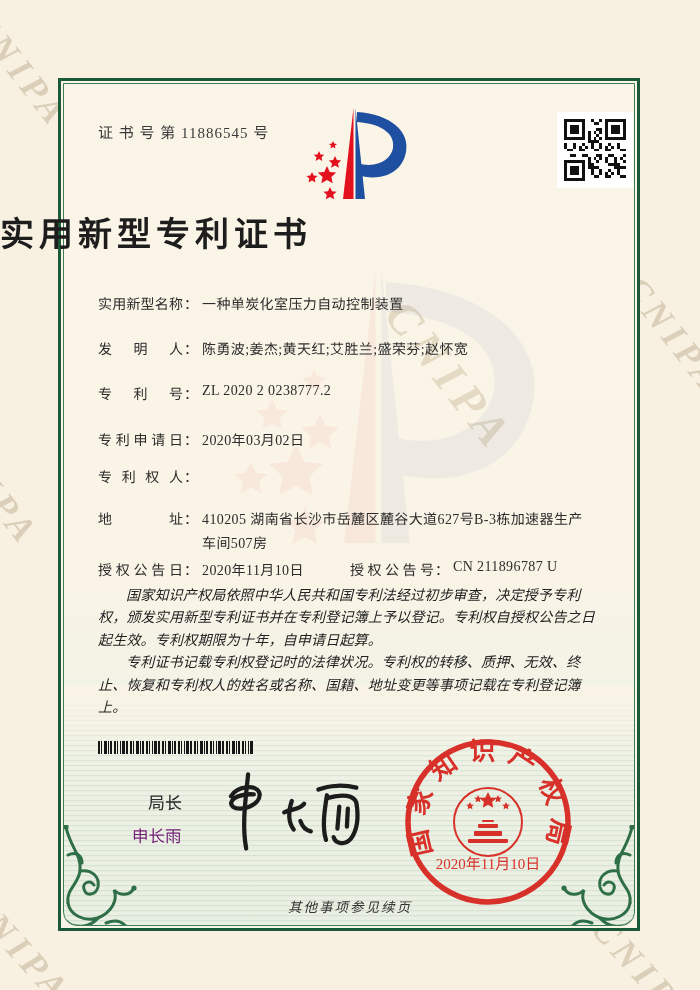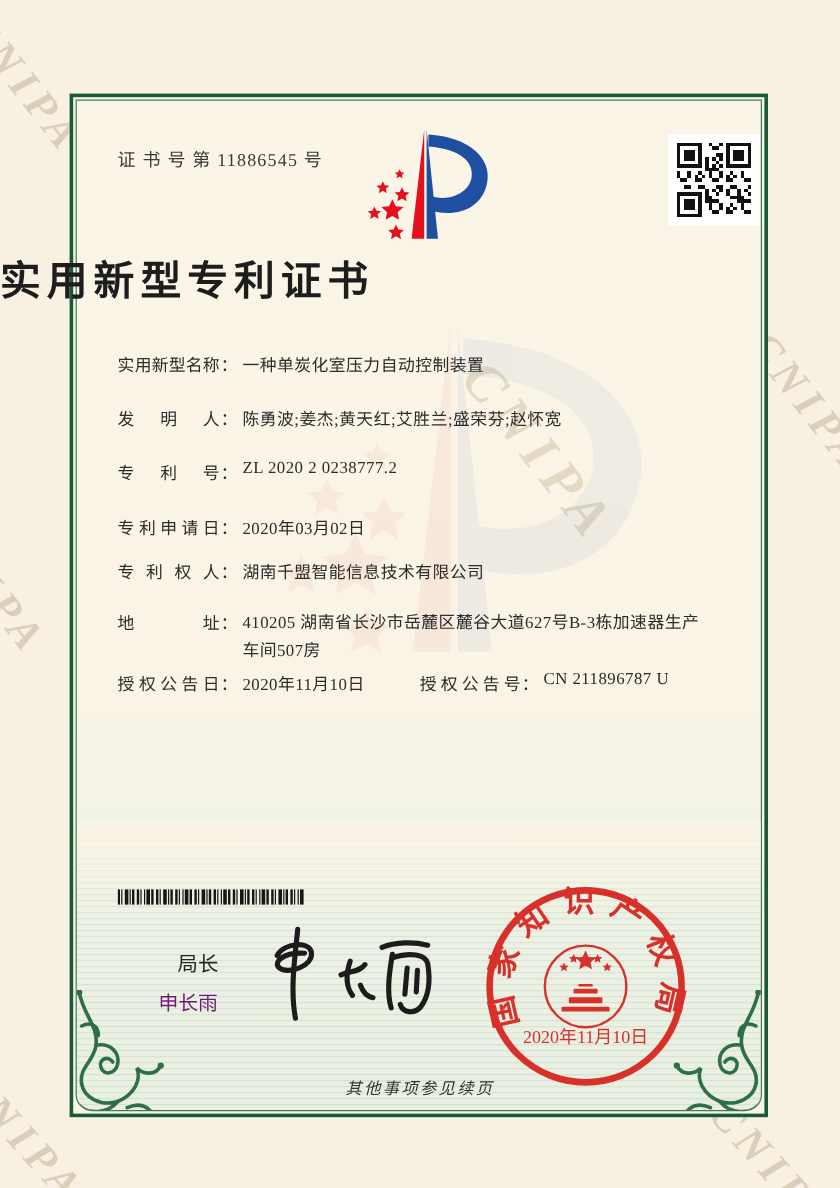--- a/index.html
+++ b/index.html
@@ -295,21 +295,20 @@
     <div class="fvalue">2020年03月02日</div>
   </div>
   <div class="frow" style="top:466px;">
     <div class="flabel">
         <span>专</span>
         <span>利</span>
         <span>权</span>
         <span>人</span>
       </div>
       <span class="fcolon">：</span>
-    <div class="fvalue">湖南千盟智能信息技术有限公司</div>
   </div>
   <div class="frow" style="top:508px;">
     <div class="flabel">
         <span>地</span>
         <span>址</span>
       </div>
       <span class="fcolon">：</span>
     <div class="fvalue wrap">410205 湖南省长沙市岳麓区麓谷大道627号B-3栋加速器生产车间507房</div>
   </div>
   <div class="frow" style="top:559px;">
@@ -328,20 +327,24 @@
           <span>权</span>
           <span>公</span>
           <span>告</span>
           <span>号</span>
         </div>
         <span class="fcolon">：</span>
       <div class="fvalue">CN 211896787 U</div>
     </div>
   </div>
 
+  <div class="paras">
+    <p>国家知识产权局依照中华人民共和国专利法经过初步审查，决定授予专利权，颁发实用新型专利证书并在专利登记簿上予以登记。专利权自授权公告之日起生效。专利权期限为十年，自申请日起算。</p>
+    <p>专利证书记载专利权登记时的法律状况。专利权的转移、质押、无效、终止、恢复和专利权人的姓名或名称、国籍、地址变更等事项记载在专利登记簿上。</p>
+  </div>
 
   <svg class="barcode" id="barcode-svg" viewBox="0 0 158 13" preserveAspectRatio="none">
       <rect x="0" y="0" width="2" height="13" fill="#161616"></rect>
       <rect x="3" y="0" width="1" height="13" fill="#161616"></rect>
       <rect x="6" y="0" width="3" height="13" fill="#161616"></rect>
       <rect x="10" y="0" width="1" height="13" fill="#161616"></rect>
       <rect x="12" y="0" width="2" height="13" fill="#161616"></rect>
       <rect x="16" y="0" width="2" height="13" fill="#161616"></rect>
       <rect x="19" y="0" width="1" height="13" fill="#161616"></rect>
       <rect x="22" y="0" width="1" height="13" fill="#161616"></rect>

